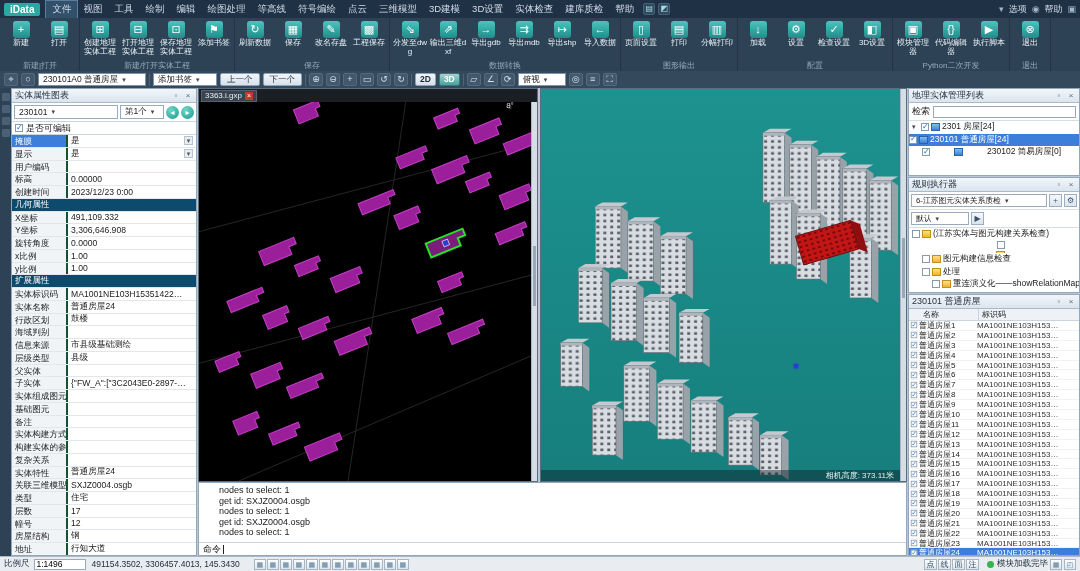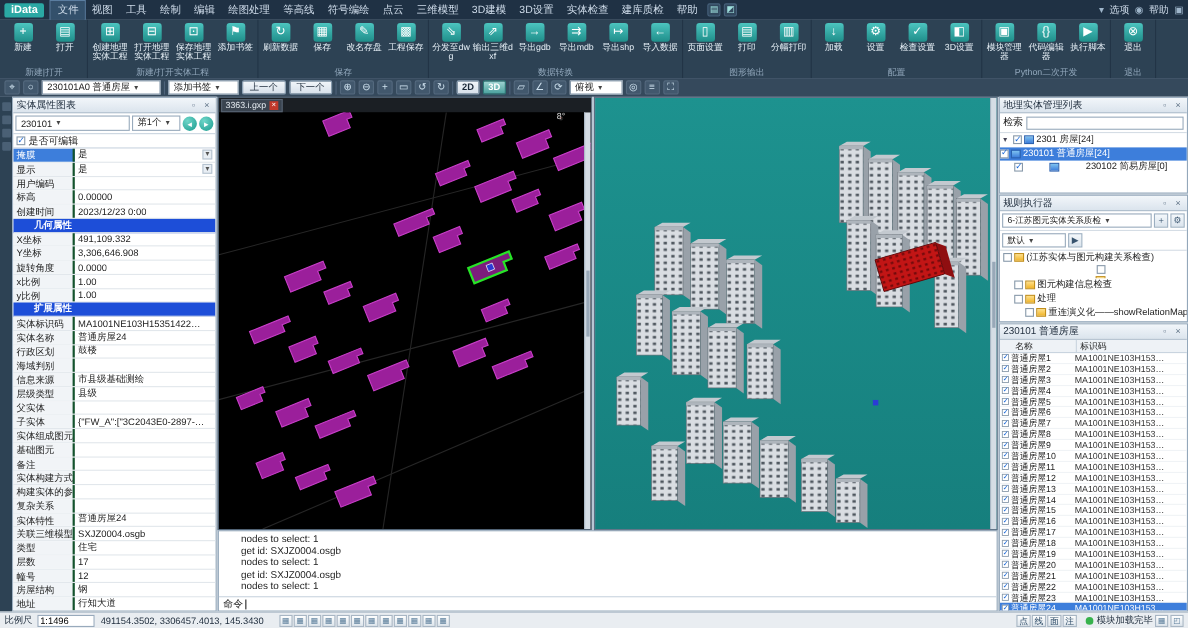--- a/index.html
+++ b/index.html
@@ -45,21 +45,21 @@
 .phead .ptitle{flex:1;white-space:nowrap;overflow:hidden;}
 .pico{width:10px;height:10px;line-height:9px;text-align:center;color:#5a6e82;font-size:8px;}
 
 .pcombos{display:flex;gap:2px;padding:2px;align-items:center;border-bottom:1px solid #c9d4df;flex:0 0 auto;}
 .pcombos .combo{flex:1;height:14px;border-color:#98aabc;}
 .pcombos .combo.small{flex:0 0 44px;}
 .roundbtn{width:13px;height:13px;border-radius:50%;background:radial-gradient(circle at 35% 30%,#6fd6c9,#199a8e);color:#fff;font-size:8px;line-height:13px;text-align:center;flex:0 0 auto;}
 .pcheck{display:flex;align-items:center;gap:3px;padding:0 3px;border-bottom:1px solid #c9d4df;height:13px;flex:0 0 auto;}
 .prows{flex:1;overflow:hidden;}
 .prow{display:flex;height:12.75px;border-bottom:1px solid #e2e7ec;font-size:8.6px;}
-.prow.section{background:#1d4ed8;color:#fff;align-items:center;padding-left:19px;font-weight:bold;}
+.prow.section{background:#0c4a6e;color:#fff;align-items:center;padding-left:3px;font-weight:normal;}
 .plabel{width:56px;background:#f1f4f7;border-right:2px solid #14532d;padding:1px 3px;white-space:nowrap;overflow:hidden;flex:0 0 auto;}
 .plabel.sel{background:#3d7edb;color:#fff;}
 .pvalue{flex:1;padding:1px 3px;white-space:nowrap;overflow:hidden;display:flex;align-items:center;justify-content:space-between;gap:2px;}
 .pvalue .vtxt{overflow:hidden;white-space:nowrap;}
 .pvalue .drop{color:#555;font-size:7px;border:1px solid #b5c2cf;background:#e8eef4;width:9px;text-align:center;line-height:8px;height:9px;flex:0 0 auto;}
 
 .center{flex:1;display:flex;flex-direction:column;min-width:0;margin:0 1px;}
 .views{height:394px;display:flex;flex:0 0 auto;}
 .view2d{width:340px;background:#000;display:flex;flex-direction:column;border:1px solid #5a6e82;flex:0 0 auto;}
 .tabbar{height:13px;background:#1b1f24;display:flex;align-items:center;padding:0 2px;flex:0 0 auto;}
@@ -832,20 +832,21 @@
                 <path d="M0,0 l7,-4 h22 l-7,4 z" fill="#c3c9cf"></path>
                 <rect width="22" height="44" fill="url(#win)" stroke="#646c74" stroke-width="0.6"></rect>
                 <rect width="22" height="3" fill="#aeb5bc"></rect>
               </g>
               <g transform="translate(258,148) rotate(-16)">
                 <path d="M58,0 l8,6 v30 l-8,-6 z" fill="#8f0e10"></path>
                 <rect width="58" height="30" fill="url(#winr)" stroke="#5e0608" stroke-width="0.8"></rect>
               </g>
               <rect x="256" y="276" width="5" height="5" fill="#2b3bd6"></rect>
             </svg>
+          <div class="cam">相机高度: 373.11米</div>
           <div class="vscroll">
               <div class="vthumb"></div>
             </div>
         </div>
       </div>
       <div class="cmd">
         <div class="cmd-lines" id="cmdlines">
             <div class="cmdline">nodes to select: 1</div>
             <div class="cmdline">get id: SXJZ0004.osgb</div>
             <div class="cmdline">nodes to select: 1</div>

